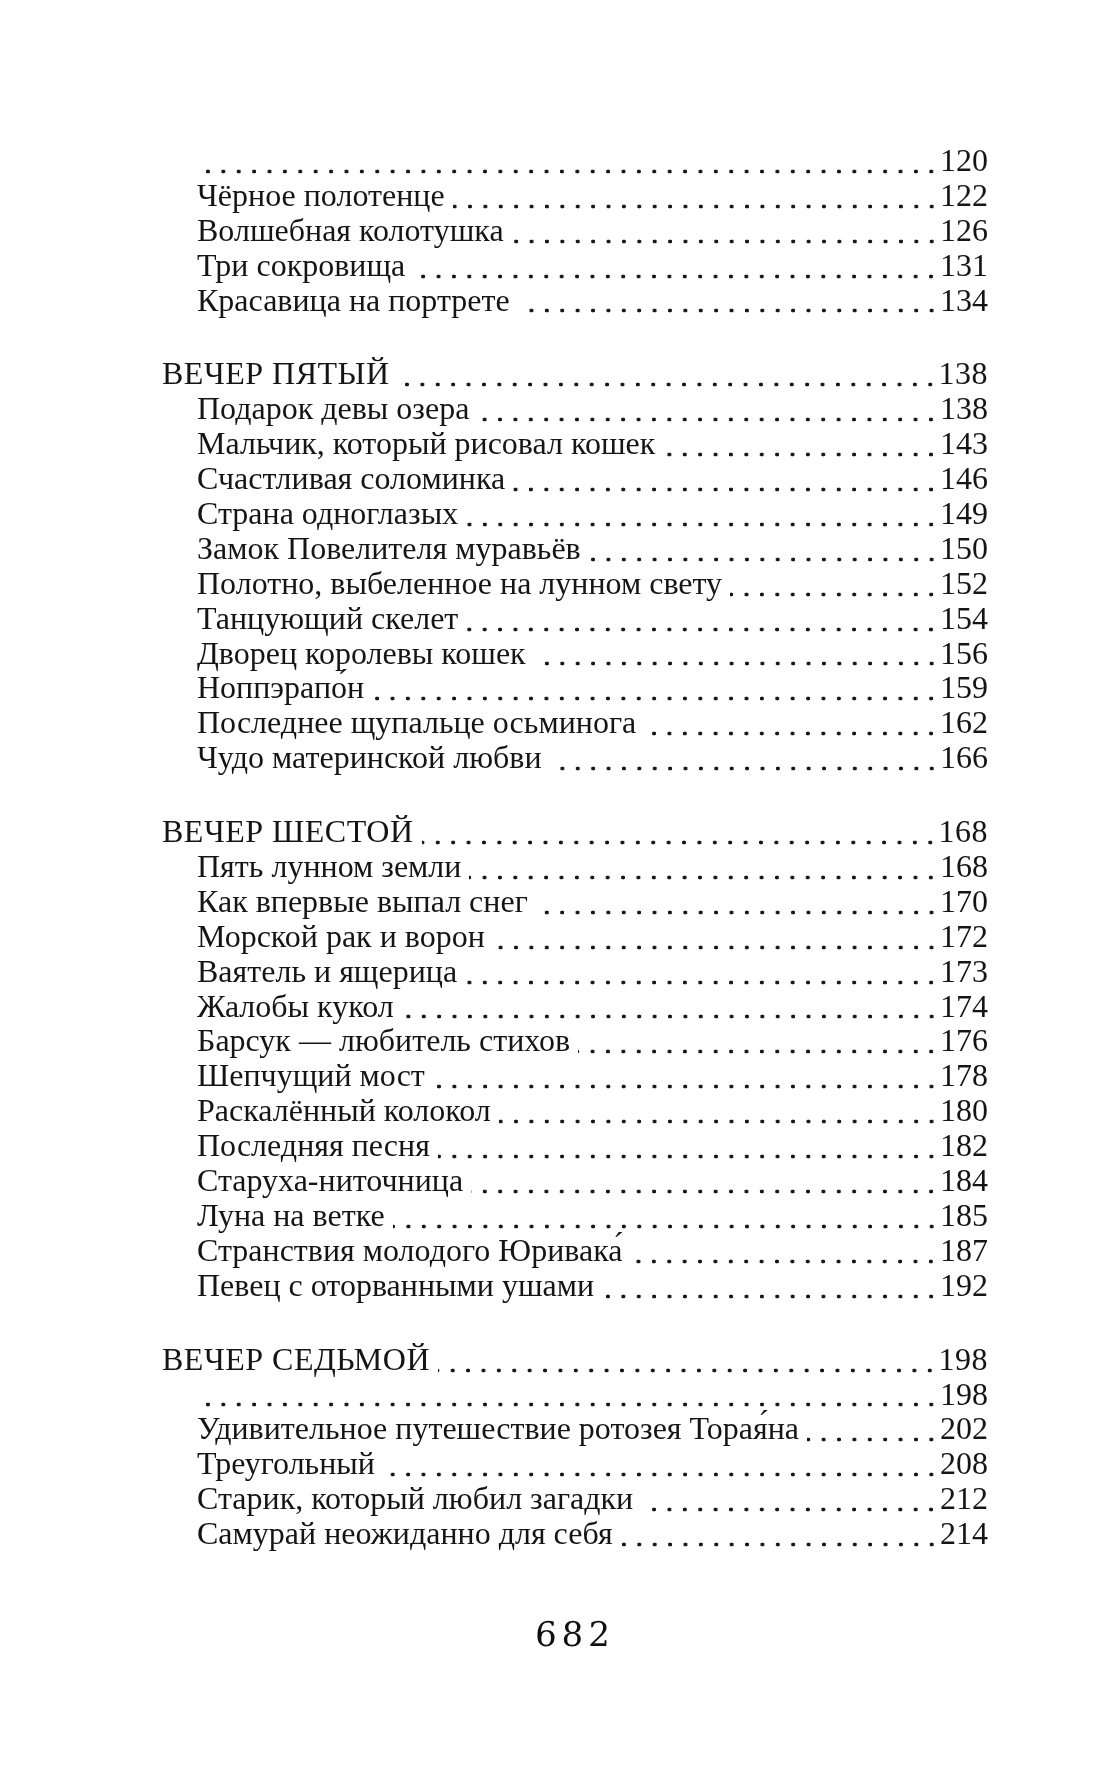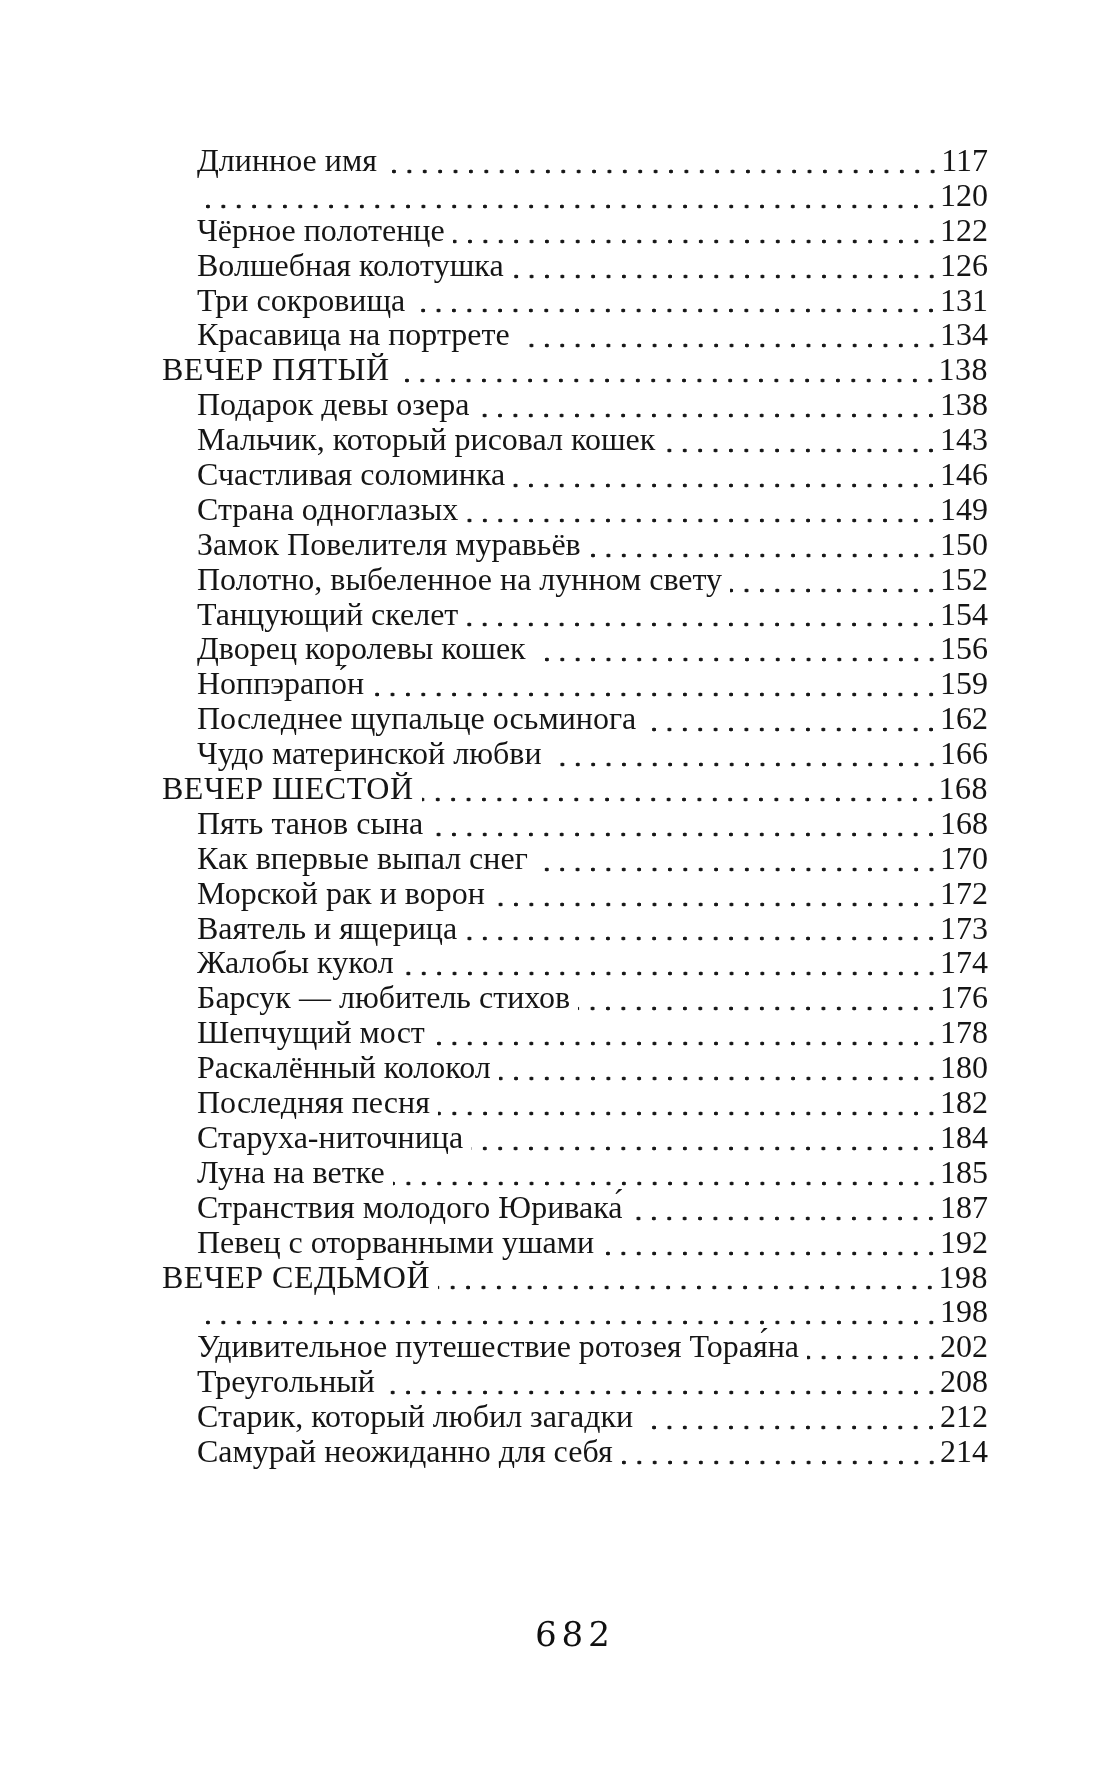--- a/index.html
+++ b/index.html
@@ -28,20 +28,21 @@
     line-height: 34.9px;
     font-size: 32px;
     white-space: nowrap;
   }
   .row.item {
     padding-left: 35px;
   }
   .row.section {
     padding-left: 0;
     letter-spacing: 0.5px;
+    margin-top: 39px;
   }
   .title {
     flex: 0 0 auto;
   }
   .leader {
     flex: 1 1 auto;
     align-self: flex-end;
     height: 5px;
     margin: 0 1px 4px 8px;
     background-image: radial-gradient(circle, #161616 1.7px, rgba(0,0,0,0) 2.2px);
@@ -62,25 +63,20 @@
     font-size: 34px;
     letter-spacing: 5px;
     transform: skewX(-2deg);
     color: #101010;
   }
 </style>
 </head>
 <body>
 
 <div class="toc">
-  <div class="row item">
-    <span class="title">Длинное имя</span>
-    <span class="leader"></span>
-    <span class="pageno">117</span>
-  </div>
 
   <div class="row item">
     <span class="leader"></span>
     <span class="pageno">120</span>
   </div>
 
   <div class="row item">
     <span class="title">Чёрное полотенце</span>
     <span class="leader"></span>
     <span class="pageno">122</span>
@@ -177,21 +173,21 @@
     <span class="pageno">166</span>
   </div>
 
   <div class="row section">
     <span class="title">ВЕЧЕР ШЕСТОЙ</span>
     <span class="leader"></span>
     <span class="pageno">168</span>
   </div>
 
   <div class="row item">
-    <span class="title">Пять танов сына</span>
+    <span class="title">Пять лунном земли</span>
     <span class="leader"></span>
     <span class="pageno">168</span>
   </div>
 
   <div class="row item">
     <span class="title">Как впервые выпал снег</span>
     <span class="leader"></span>
     <span class="pageno">170</span>
   </div>
 

